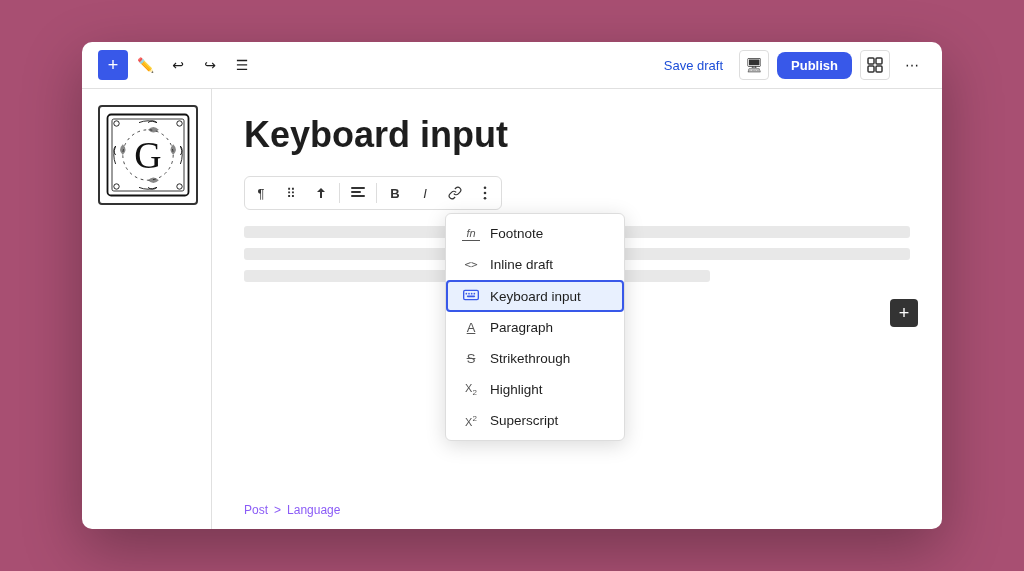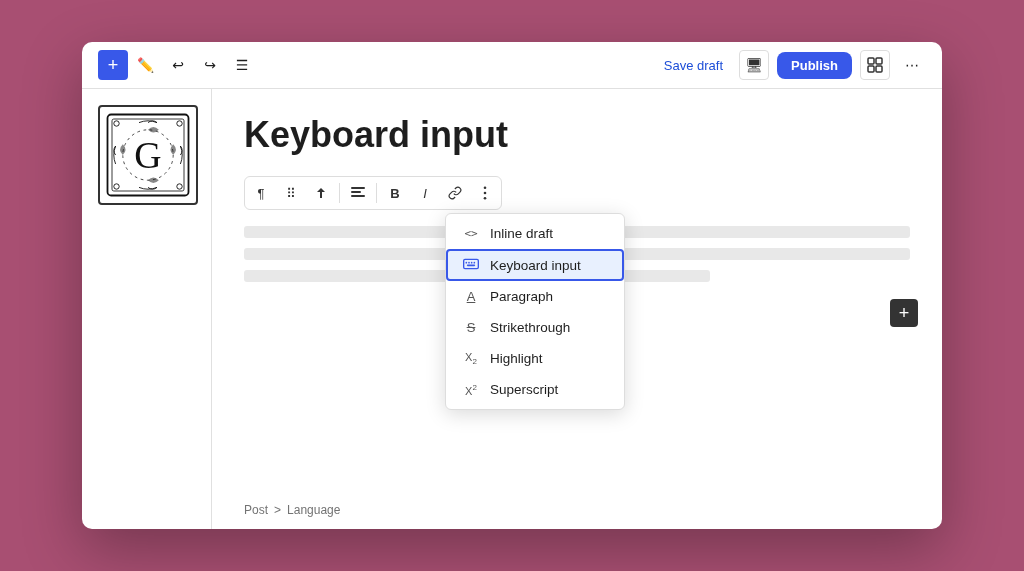--- a/index.html
+++ b/index.html
@@ -215,21 +215,21 @@
       margin-bottom: 10px;
     }
     .line-full { width: 100%; }
     .line-partial { width: 70%; }
     
     .breadcrumb {
       position: absolute;
       bottom: 12px;
       left: 32px;
       font-size: 12px;
-      color: #737373;
+      color: #8b5cf6;
       display: flex;
       align-items: flex-end;
       gap: 6px;
     }
     
     .add-block-float {
       position: absolute;
       top: 210px;
       right: 24px;
       background: #333;
@@ -338,20 +338,24 @@
         <button class="block-btn" title="More">
           <svg width="4" height="14" viewBox="0 0 4 16" fill="currentColor">
             <circle cx="2" cy="2" r="1.5"></circle>
             <circle cx="2" cy="8" r="1.5"></circle>
             <circle cx="2" cy="14" r="1.5"></circle>
           </svg>
         </button>
 
         <div class="dropdown-menu">
           <div class="menu-item">
+            <span class="menu-icon" style="font-size:11px; font-style:italic; border-bottom:1px solid #555; padding-bottom:1px;">fn</span>
+            <span>Footnote</span>
+          </div>
+          <div class="menu-item">
             <span class="menu-icon" style="font-family:monospace; font-size:11px;">&lt;&gt;</span>
             <span>Inline draft</span>
           </div>
           <div class="menu-item active">
             <span class="menu-icon">
               <svg width="16" height="12" viewBox="0 0 24 16" fill="none" stroke="#3858e9" stroke-width="2">
                   <rect x="1" y="1" width="22" height="14" rx="2"></rect>
                   <line x1="5" y1="6" x2="5" y2="6" stroke-linecap="round" stroke-width="2.5"></line>
                   <line x1="9" y1="6" x2="9" y2="6" stroke-linecap="round" stroke-width="2.5"></line>
                   <line x1="13" y1="6" x2="13" y2="6" stroke-linecap="round" stroke-width="2.5"></line>

